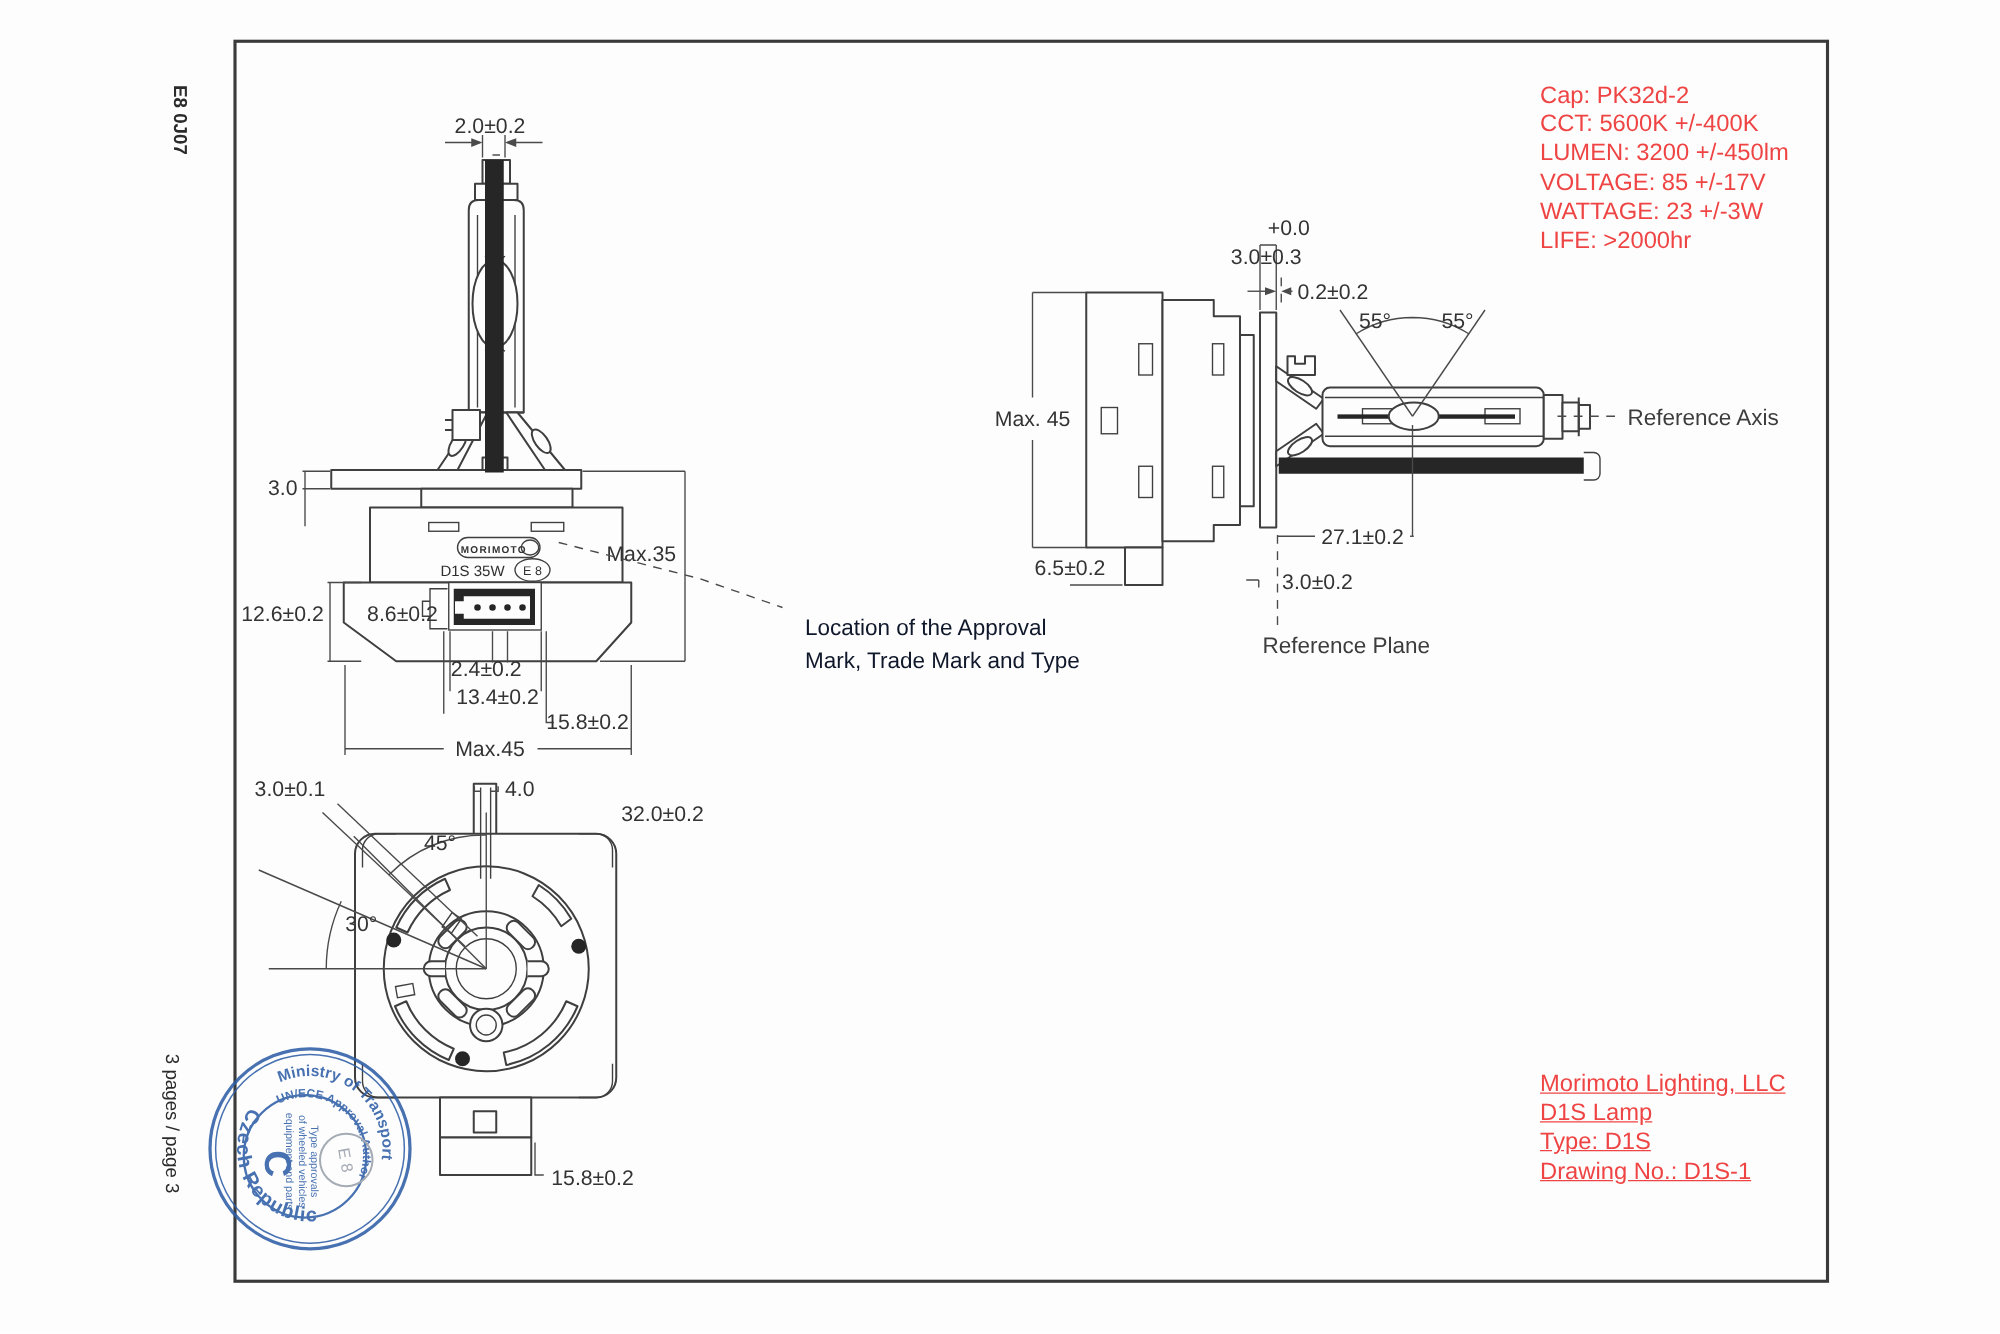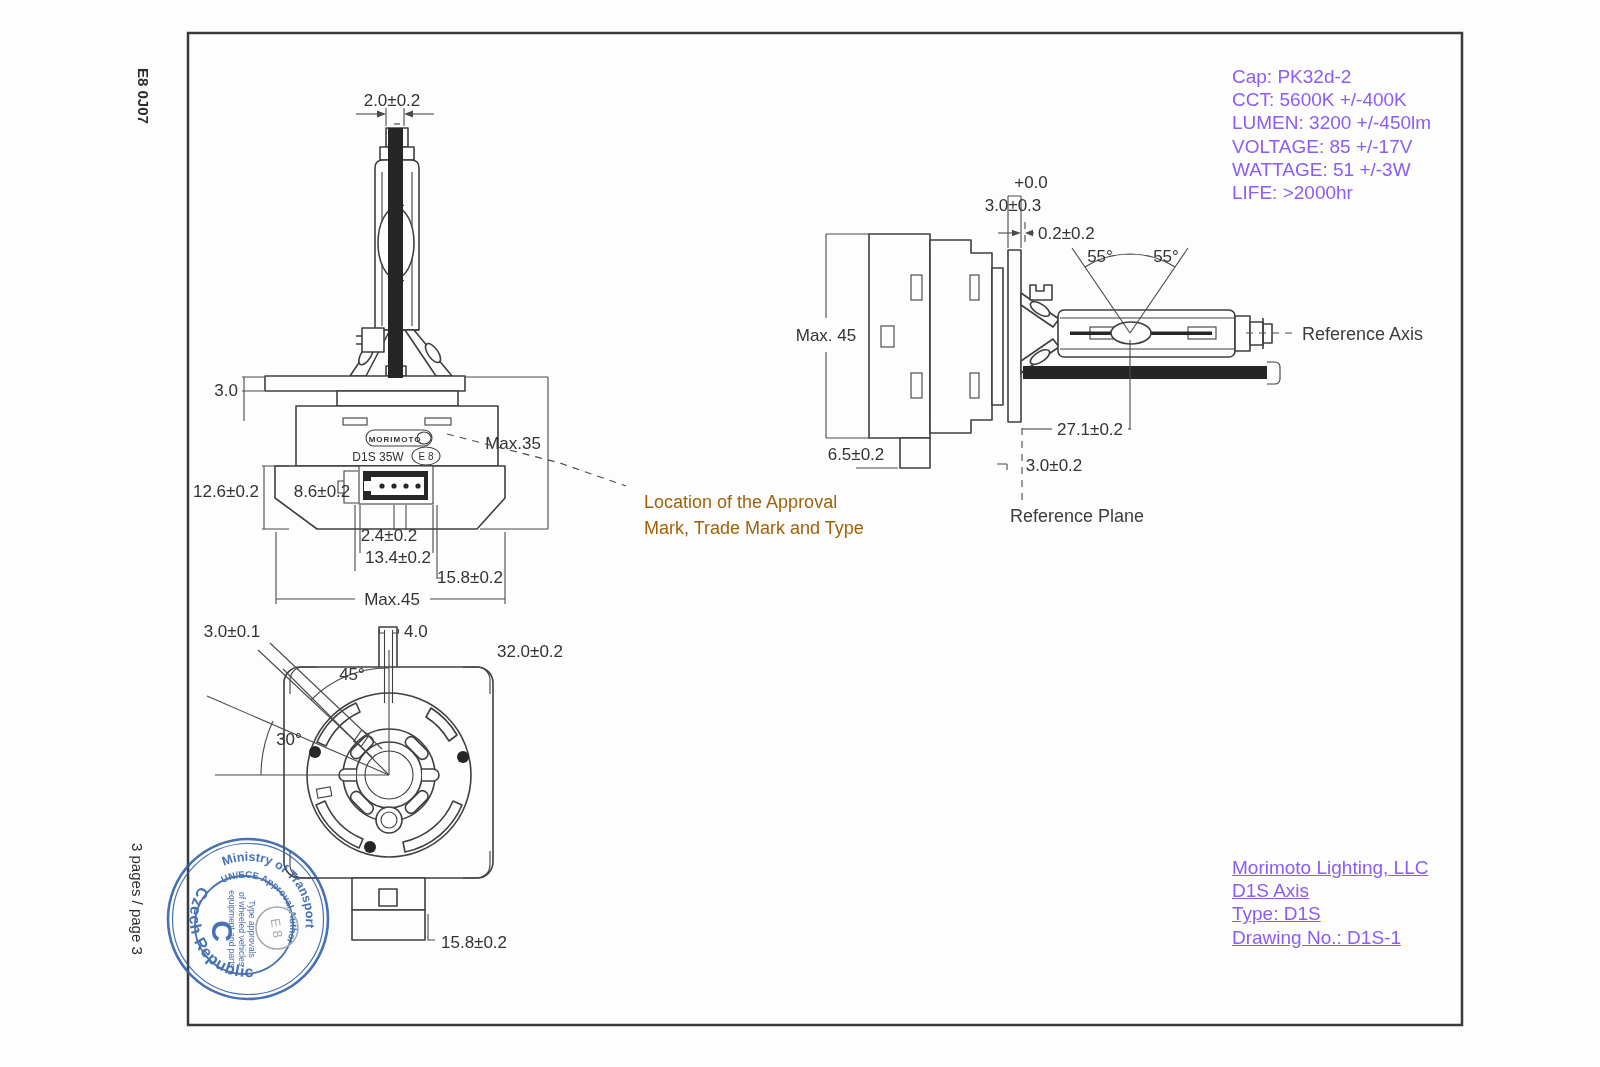--- a/index.html
+++ b/index.html
@@ -9,25 +9,25 @@
   svg .ln{fill:none;stroke:#3f3f3f;stroke-width:1.6;stroke-linejoin:round;}
   svg .lt{fill:none;stroke:#3f3f3f;stroke-width:1.1;}
   svg .dm{fill:none;stroke:#4a4a4a;stroke-width:1.1;}
   svg .dash{stroke-dasharray:7 6;}
   svg .blk{fill:#262626;stroke:none;}
   svg .wht{fill:#fdfdfd;}
   svg text{font-family:"Liberation Sans",sans-serif;fill:#333;}
   svg .dim{font-size:17px;}
   svg .lbl{font-size:18px;fill:#3d3d3d;}
   svg .mark{font-size:12px;fill:#2f2f2f;}
-  .txtblock{position:absolute;font-size:19px;line-height:23.2px;color:#8b5cf6;white-space:nowrap;}
+  .txtblock{position:absolute;font-size:19px;line-height:23.2px;color:#ef4444;white-space:nowrap;}
   .txtblock span{display:block;}
   .vlabel{position:absolute;font-size:15px;font-weight:bold;color:#2b2b2b;white-space:nowrap;
           transform:rotate(90deg);transform-origin:0 0;}
-  .callout{position:absolute;font-size:18px;color:#a16207;white-space:nowrap;}
+  .callout{position:absolute;font-size:18px;color:#0f172a;white-space:nowrap;}
 </style>
 </head>
 <body>
 
 <div class="page">
 
 <svg width="1600" height="1067" viewBox="0 0 1600 1067">
 
   <rect x="188" y="33" width="1274" height="992" fill="none" stroke="#3a3a3a" stroke-width="2.5"></rect>
 
@@ -289,27 +289,27 @@
     <circle cx="277" cy="928" r="21" fill="none" stroke="#99a0aa" stroke-width="1.6"></circle>
     <text transform="translate(277,928) rotate(80)" text-anchor="middle" dy="5" style="font-size:13px;fill:#99a0aa;">E 8</text>
   </g>
 </svg>
 
   <div class="txtblock" style="left:1232px;top:65px;">
     <span>Cap: PK32d-2</span>
     <span>CCT: 5600K +/-400K</span>
     <span>LUMEN: 3200 +/-450lm</span>
     <span>VOLTAGE: 85 +/-17V</span>
-    <span>WATTAGE: 51 +/-3W</span>
+    <span>WATTAGE: 23 +/-3W</span>
     <span>LIFE: &gt;2000hr</span>
   </div>
 
   <div class="txtblock" style="left:1232px;top:856px;text-decoration:underline;">
     <span>Morimoto Lighting, LLC</span>
-    <span>D1S Axis</span>
+    <span>D1S Lamp</span>
     <span>Type: D1S</span>
     <span>Drawing No.: D1S-1</span>
   </div>
 
   <div class="callout" style="left:644px;top:492px;">Location of the Approval</div>
   <div class="callout" style="left:644px;top:518px;">Mark, Trade Mark and Type</div>
 
   <div class="vlabel" style="left:152px;top:68px;">E8 0J07</div>
   <div class="vlabel" style="left:146px;top:843px;font-weight:normal;">3 pages / page 3</div>
 

